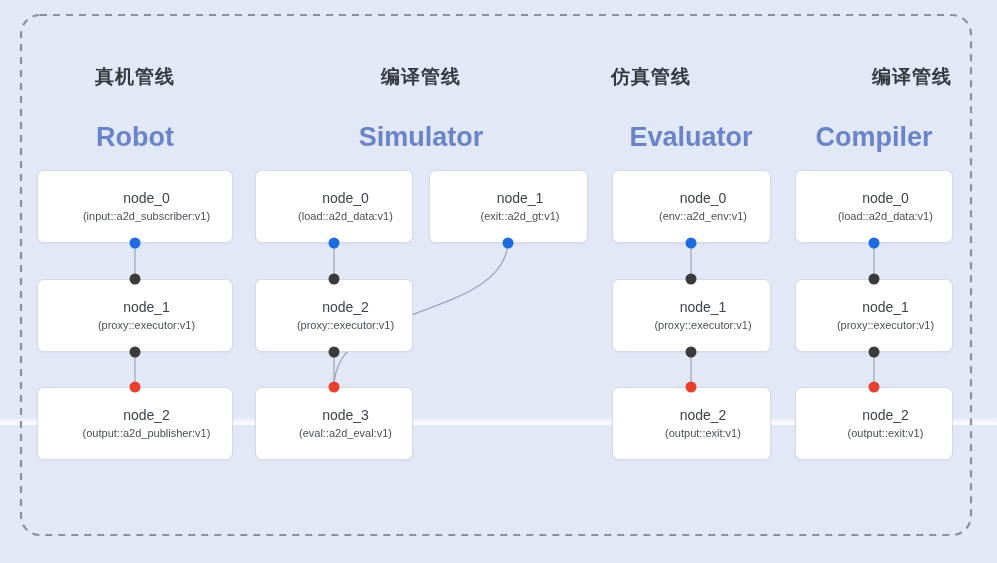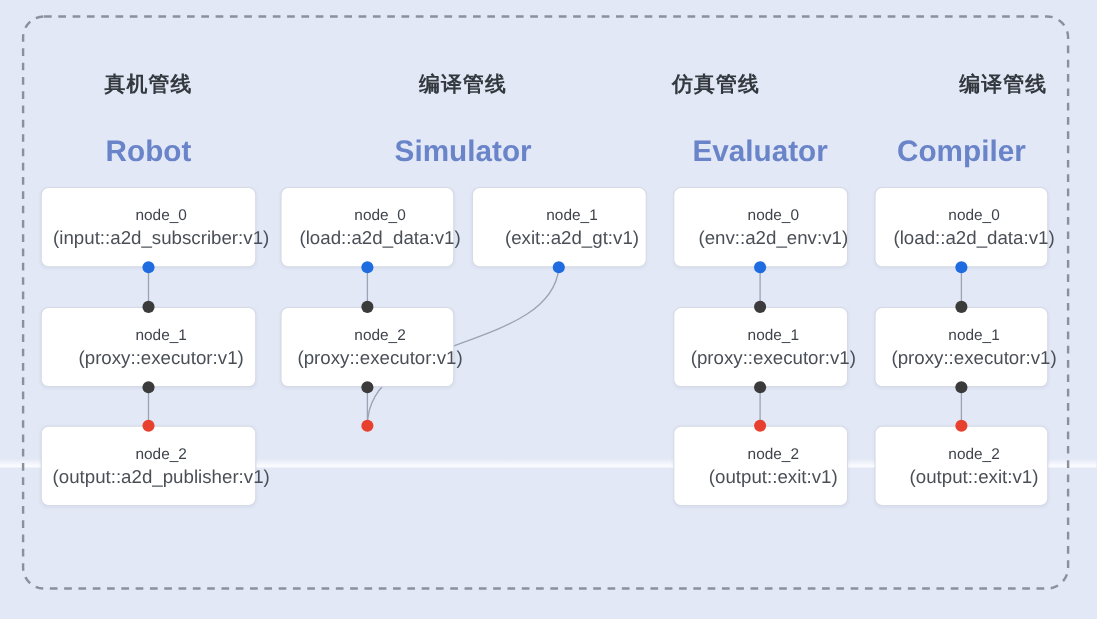--- a/index.html
+++ b/index.html
@@ -20,21 +20,21 @@
   .he{position:absolute;top:122px;transform:translateX(-50%);
       font-size:27px;font-weight:700;color:#6a84c9;
       z-index:2;white-space:nowrap;}
 
   
   .node{position:absolute;height:73px;box-sizing:border-box;
     background:#ffffff;border:1px solid #d5dae4;border-radius:7px;
     display:flex;flex-direction:column;align-items:center;justify-content:center;
     gap:6px;z-index:2;box-shadow:0 1px 3px rgba(40,60,100,0.05);padding-left:23px;}
   .nm{font-size:14px;color:#3e434b;line-height:1;}
-  .im{font-size:17px;color:#4a4f57;line-height:1;white-space:nowrap;}
+  .im{font-size:11px;color:#4a4f57;line-height:1;white-space:nowrap;}
 
   
   .colR {left:37px; width:196px;}
   .colEA{left:255px;width:158px;}
   .colEB{left:429px;width:159px;}
   .colS {left:612px;width:159px;}
   .colC {left:795px;width:158px;}
   .r0{top:170px;} .r1{top:279px;} .r2{top:387px;}
 
   
@@ -94,20 +94,24 @@
     <div class="im">(load::a2d_data:v1)</div>
   </div>
   <div class="node colEB r0">
     <div class="nm">node_1</div>
     <div class="im">(exit::a2d_gt:v1)</div>
   </div>
   <div class="node colEA r1">
     <div class="nm">node_2</div>
     <div class="im">(proxy::executor:v1)</div>
   </div>
+  <div class="node colEA r2">
+    <div class="nm">node_3</div>
+    <div class="im">(eval::a2d_eval:v1)</div>
+  </div>
 
   <div class="node colS r0">
     <div class="nm">node_0</div>
     <div class="im">(env::a2d_env:v1)</div>
   </div>
   <div class="node colS r1">
     <div class="nm">node_1</div>
     <div class="im">(proxy::executor:v1)</div>
   </div>
   <div class="node colS r2">

